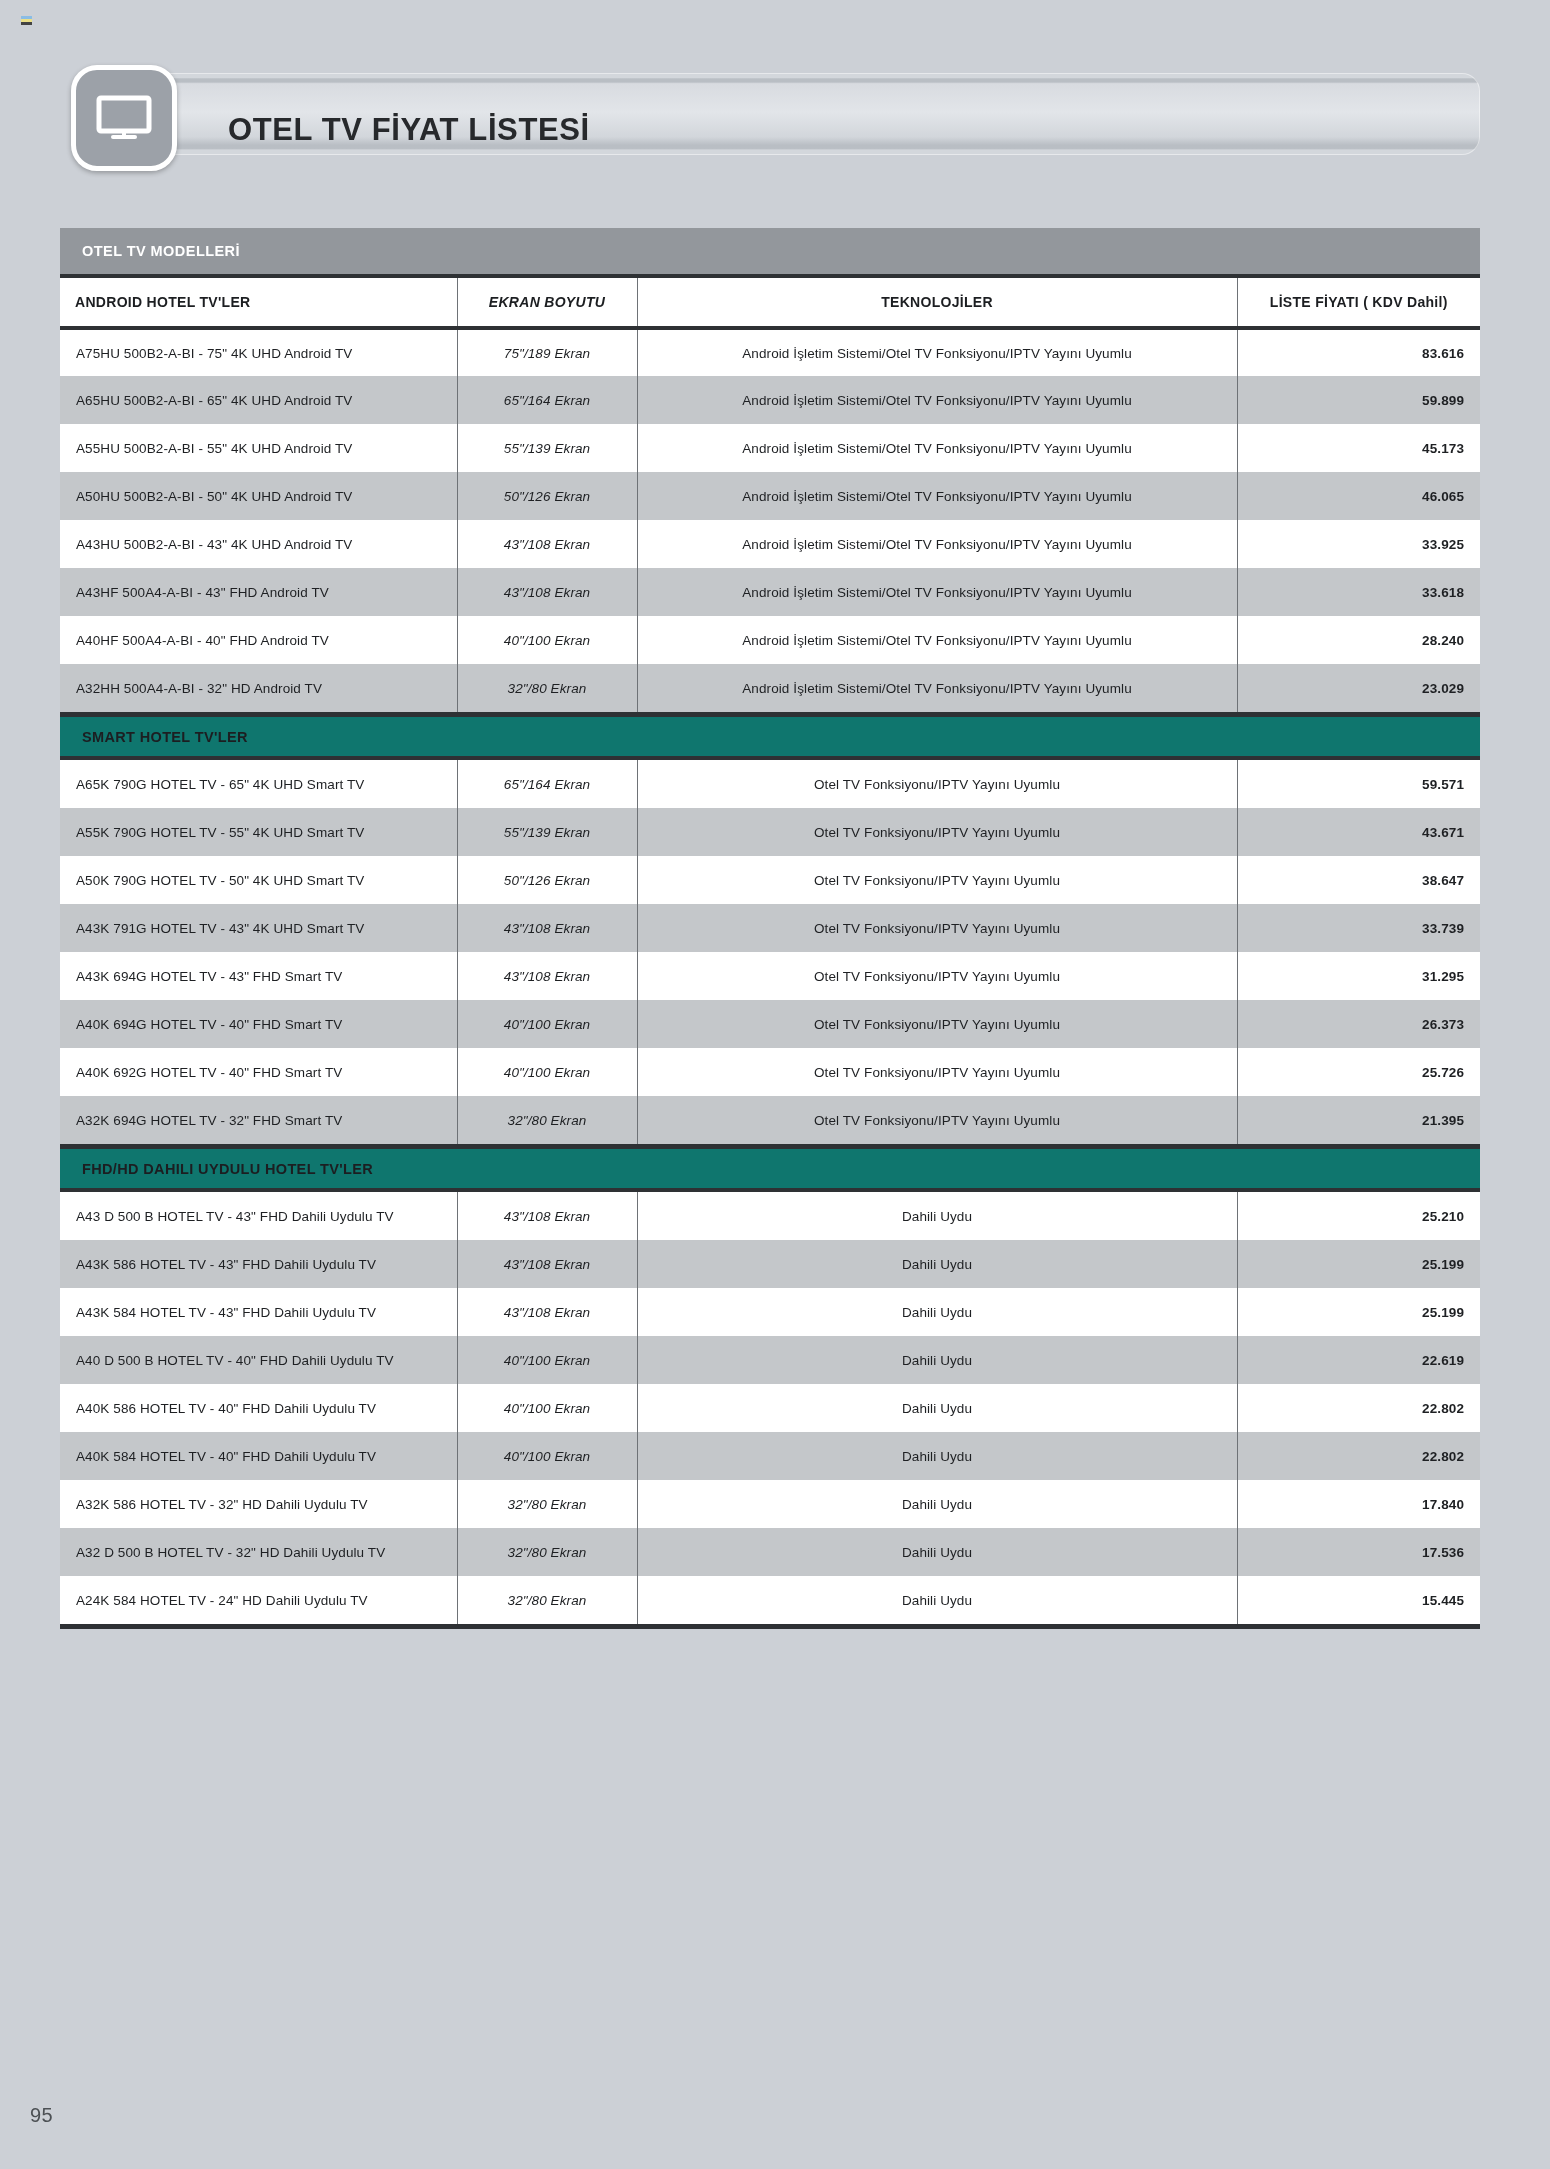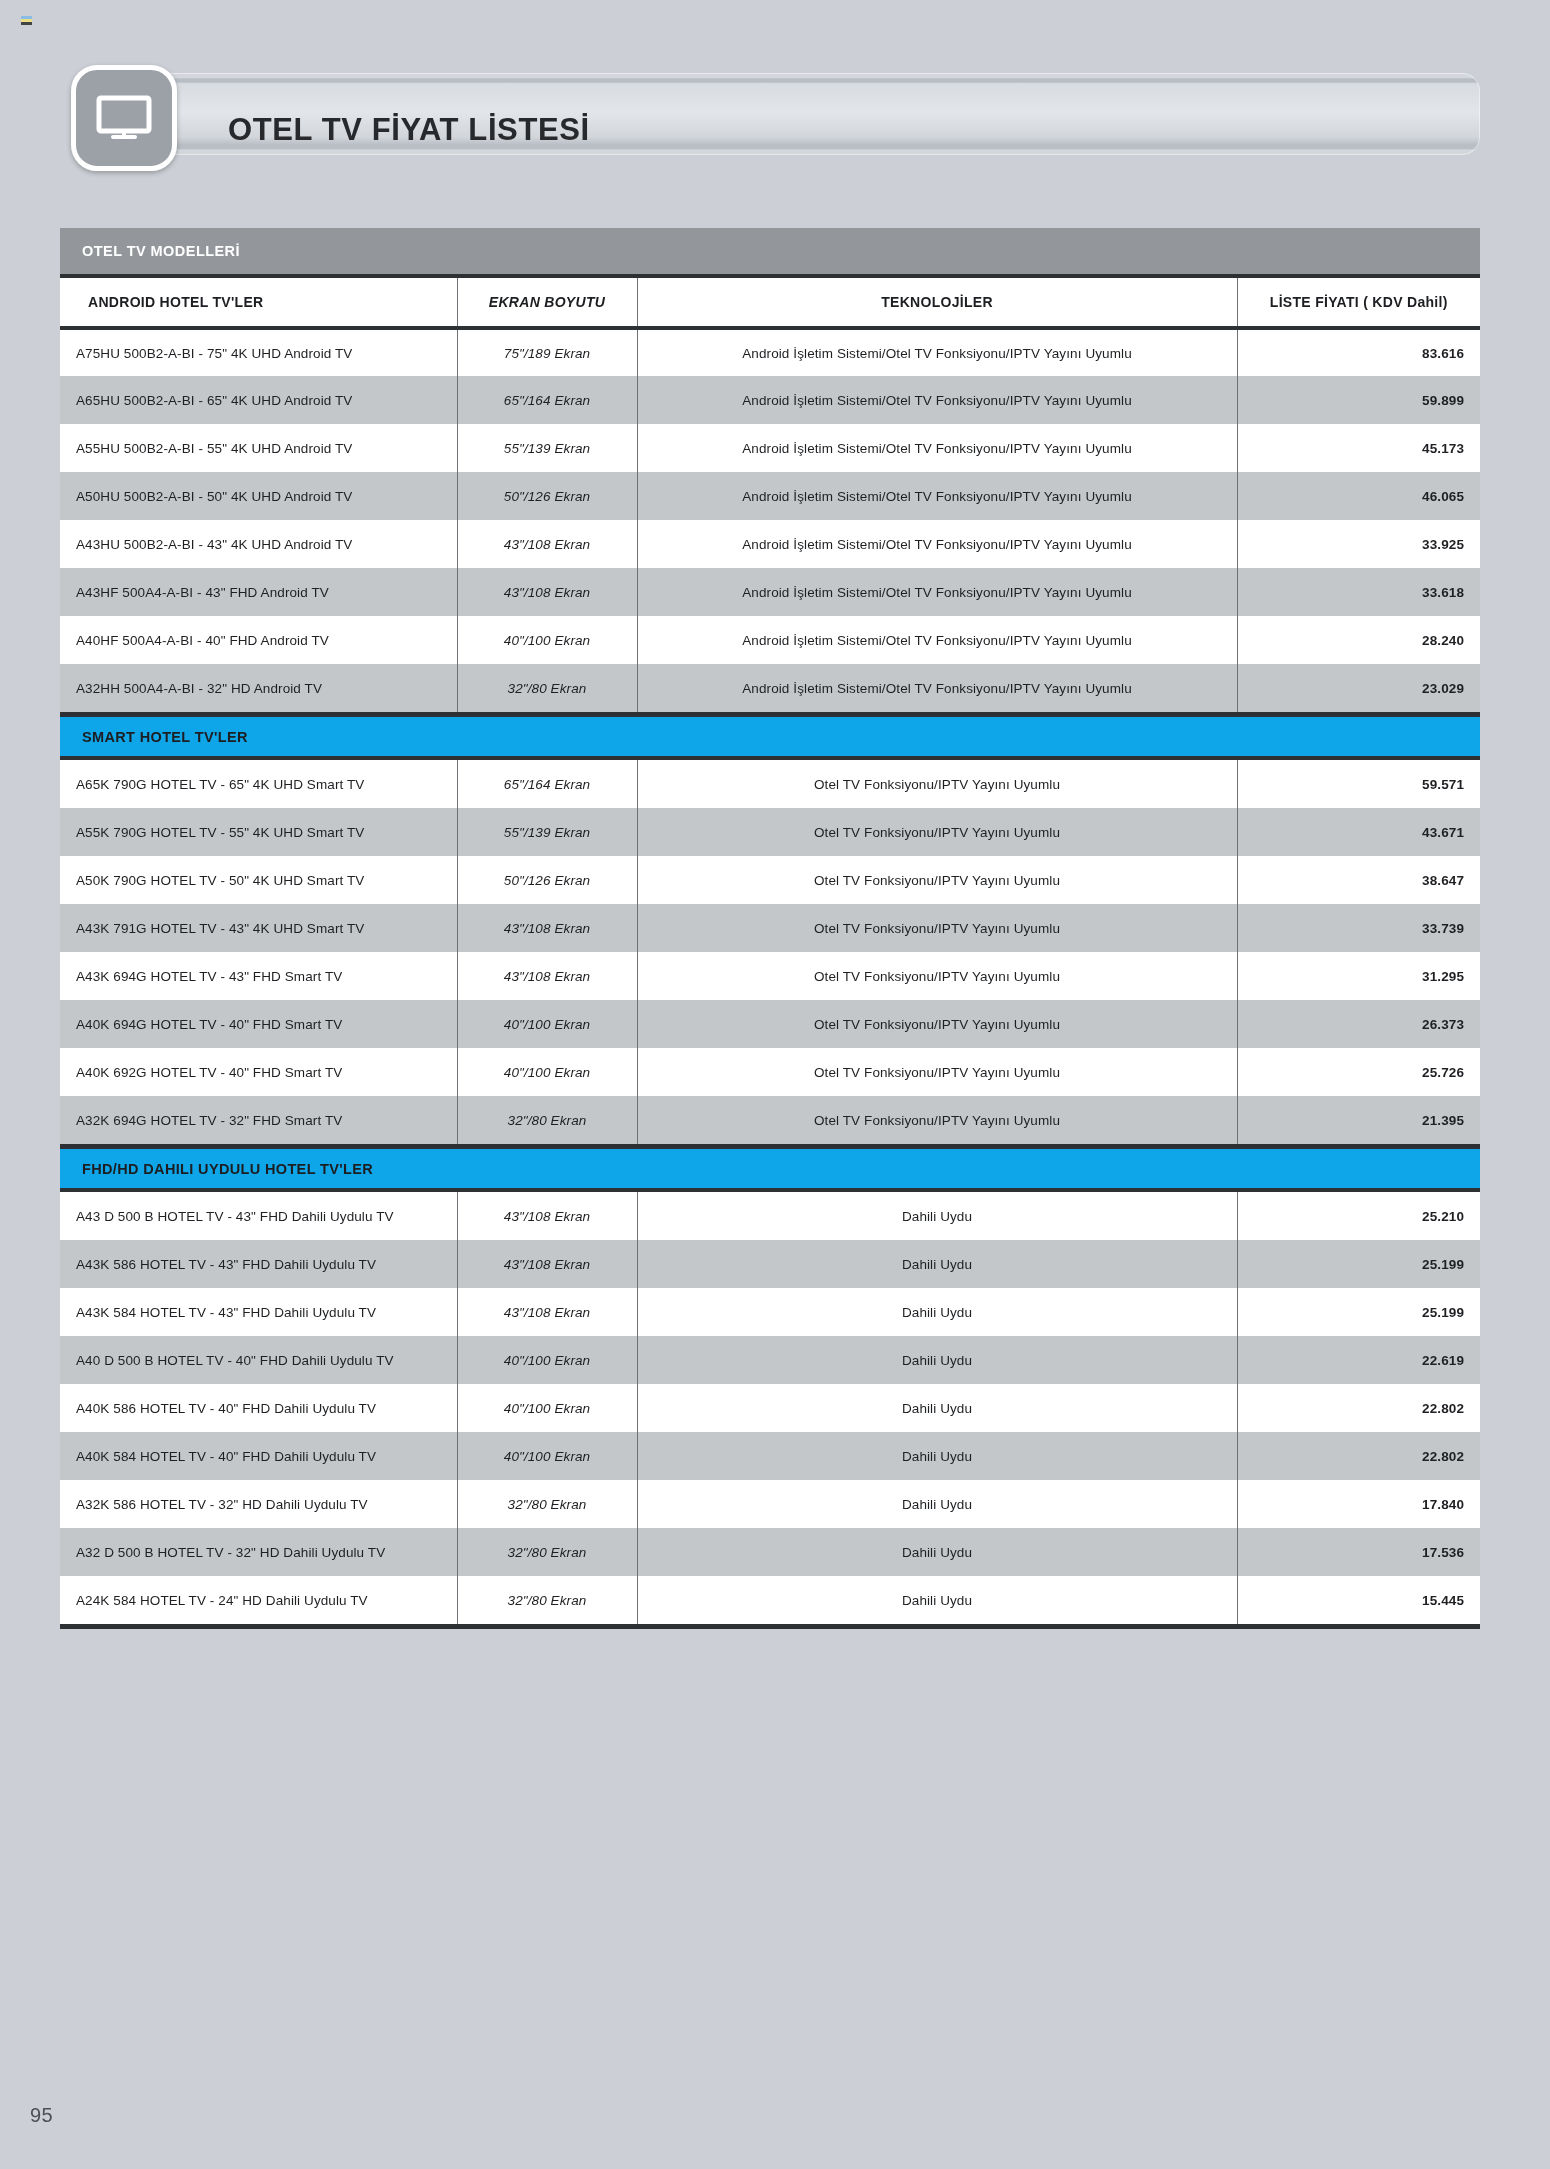--- a/index.html
+++ b/index.html
@@ -120,21 +120,21 @@
   table.pricelist col.c-size   { width: 180px; }
   table.pricelist col.c-tech   { width: 600px; }
   table.pricelist col.c-price  { width: 243px; }
 
   table.pricelist th {
     background: #ffffff;
     font-size: 14px;
     font-weight: bold;
     letter-spacing: .3px;
     height: 50px;
-    padding: 0 28px;
+    padding: 0 15px;
     border-bottom: 4px solid #2e3134;
     box-sizing: border-box;
     color: #1c1e21;
   }
   th.th-model { text-align: left; }
   th.th-size, th.th-tech, th.th-price { text-align: center; }
 
   table.pricelist td {
     height: 48px;
     padding: 0 16px;
@@ -150,21 +150,21 @@
   tr.row-odd  td { background: #ffffff; }
   tr.row-even td { background: #c4c7ca; }
 
   
   td.c-model, th.th-model { border-right: 1px solid #6e7276; }
   td.c-size,  th.th-size  { border-right: 1px solid #6e7276; font-style: italic; }
   td.c-tech,  th.th-tech  { border-right: 1px solid #6e7276; }
 
   
   .section-label {
-    background: #0ea5e9;
+    background: #0f766e;
     height: 48px;
     display: flex;
     align-items: center;
     padding-left: 22px;
     font-size: 14.5px;
     font-weight: bold;
     letter-spacing: .35px;
     color: #1c1e21;
     box-sizing: border-box;
     border-top: 5px solid #2e3134;

